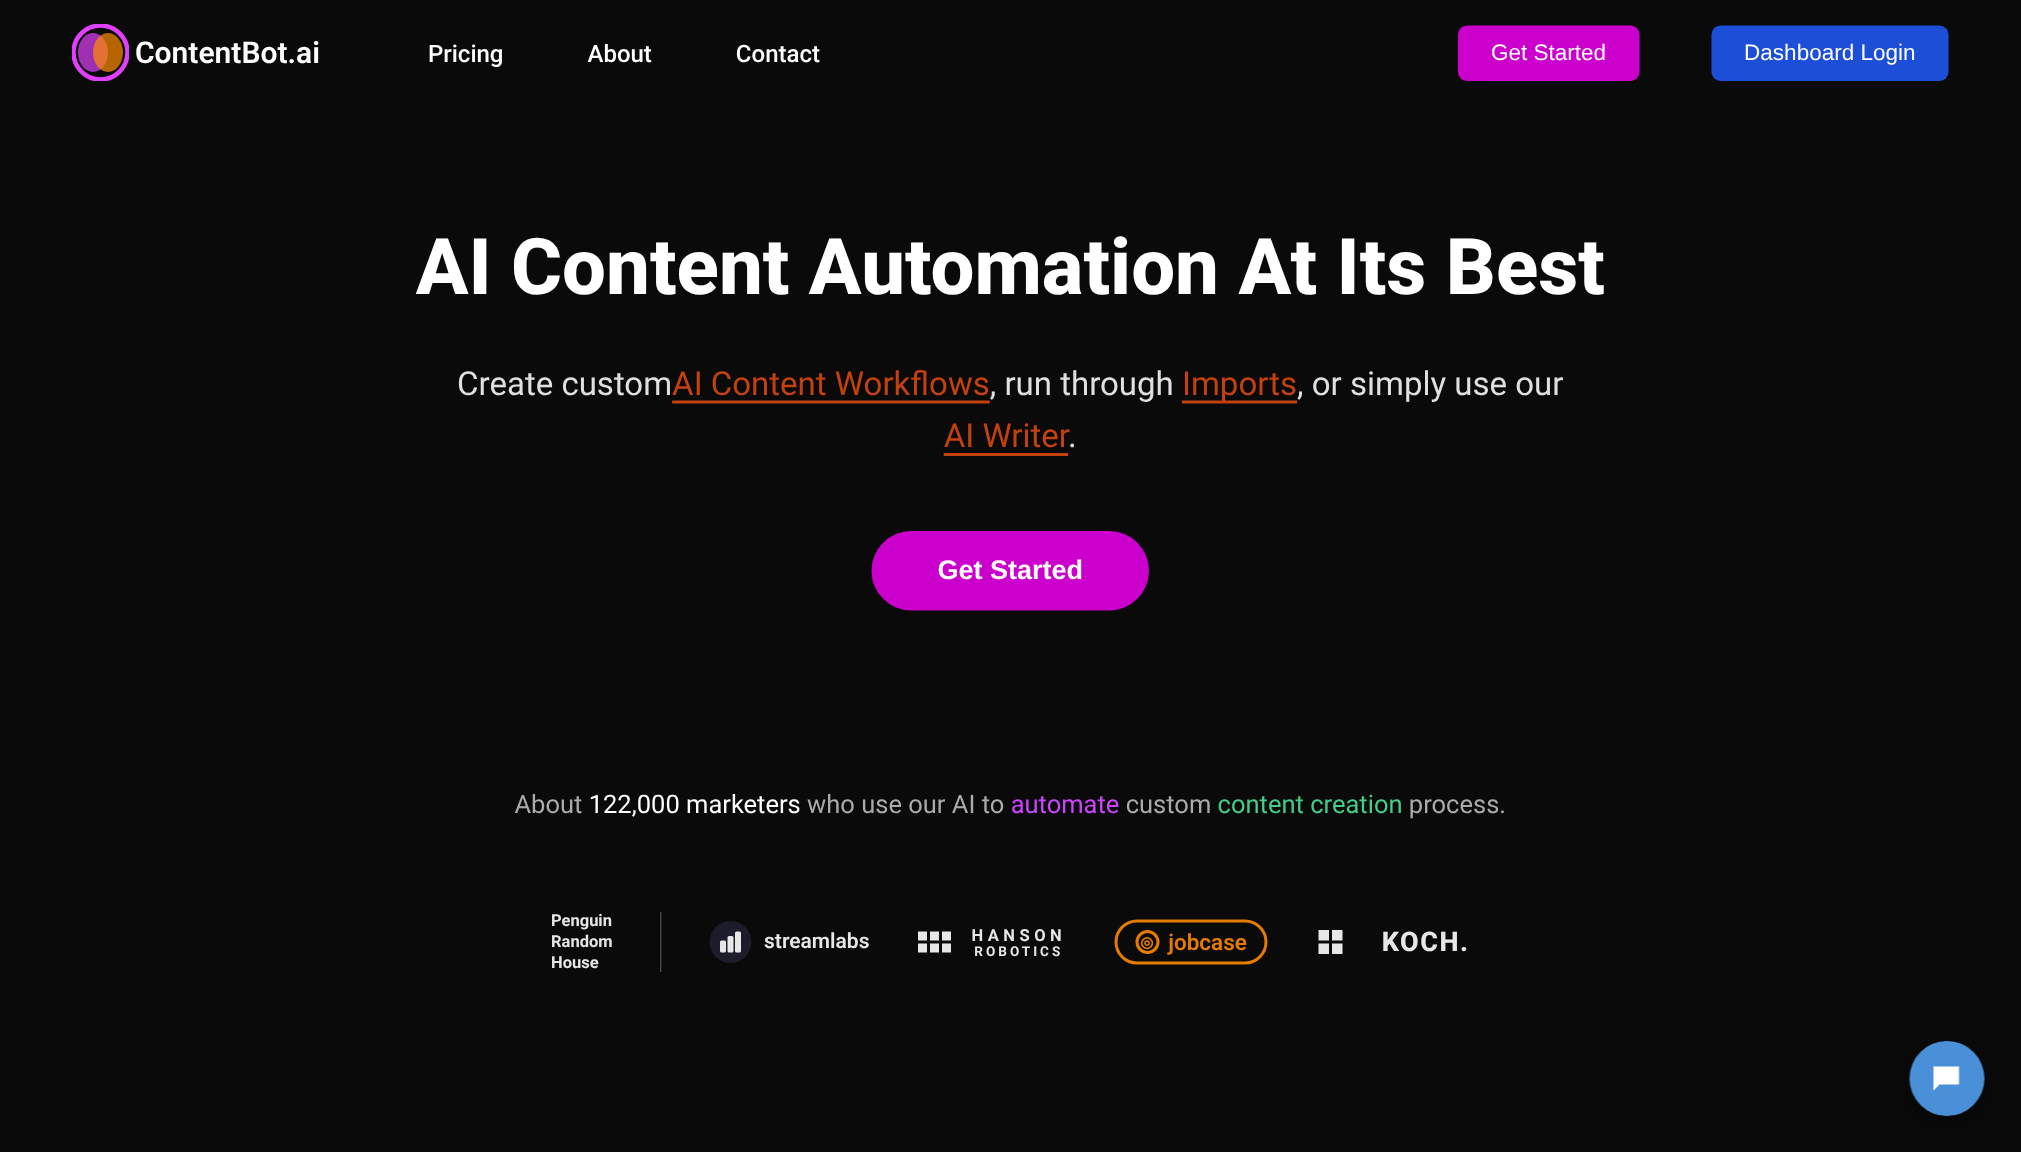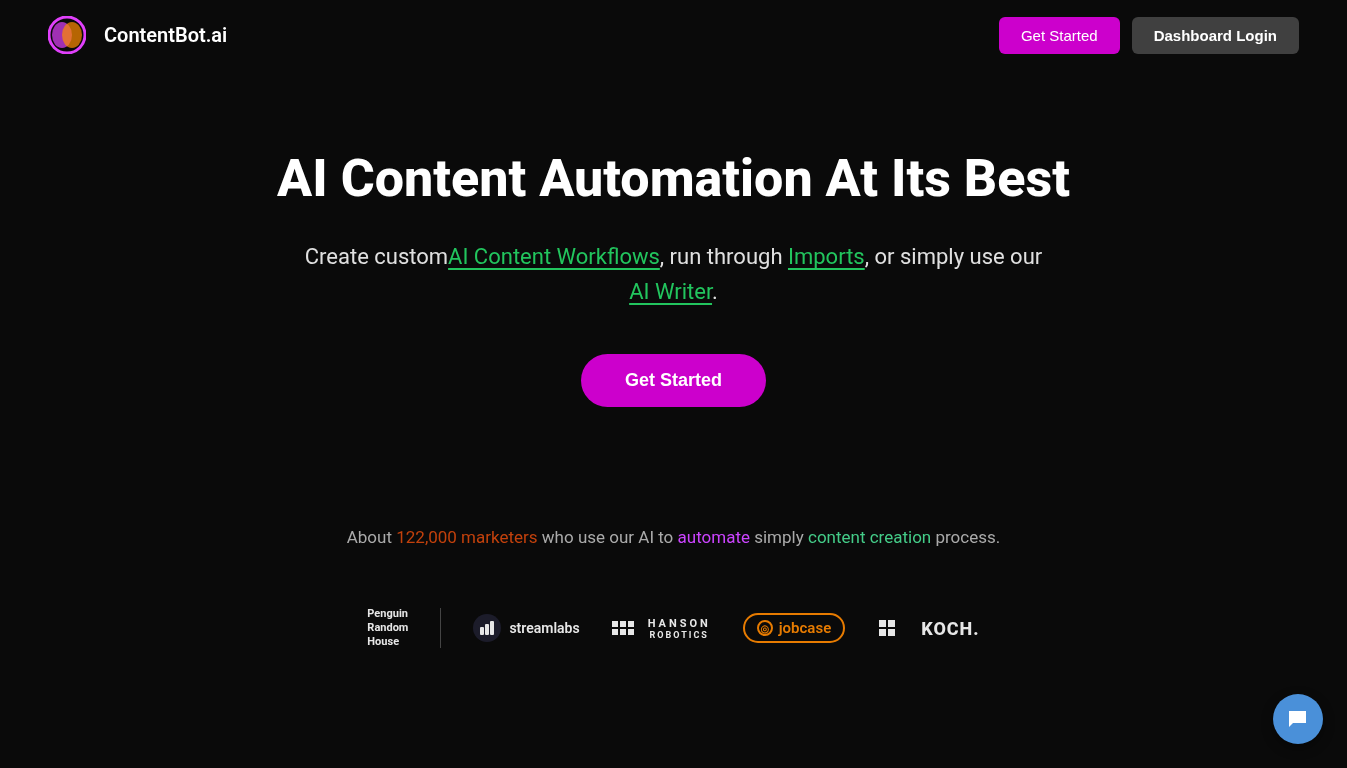--- a/index.html
+++ b/index.html
@@ -21,21 +21,21 @@
       z-index: 10;
     }
     .nav-left {
       display: flex;
       align-items: center;
       gap: 48px;
     }
     .logo {
       display: flex;
       align-items: center;
-      gap: 18px;
+      gap: 4px;
       text-decoration: none;
     }
     .logo-icon {
       width: 38px;
       height: 38px;
     }
     .logo-text {
       font-size: 20px;
       font-weight: 600;
       color: #ffffff;
@@ -62,28 +62,29 @@
       background: #cc00cc;
       color: #ffffff;
       border: none;
       padding: 10px 22px;
       border-radius: 6px;
       font-size: 15px;
       font-weight: 500;
       cursor: pointer;
     }
     .btn-dashboard-login {
-      background: #404040;
+      background: #1d4ed8;
       color: #ffffff;
       border: none;
       padding: 10px 22px;
       border-radius: 6px;
       font-size: 15px;
-      font-weight: 700;
-      cursor: pointer;
+      font-weight: 400;
+      cursor: pointer;
+      margin-left: 36px;
     }
 
     
     .hero {
       display: flex;
       flex-direction: column;
       align-items: center;
       justify-content: center;
       text-align: center;
       padding: 80px 20px 60px;
@@ -99,21 +100,21 @@
     .hero-subtitle {
       font-size: 22px;
       color: #e0e0e0;
       max-width: 760px;
       line-height: 1.6;
       margin-bottom: 44px;
     }
     .hero-subtitle .link-underline {
       text-decoration: underline;
       text-underline-offset: 4px;
-      color: #22c55e;
+      color: #c2410c;
     }
     .btn-get-started-hero {
       background: #cc00cc;
       color: #ffffff;
       border: none;
       padding: 16px 44px;
       border-radius: 50px;
       font-size: 18px;
       font-weight: 600;
       cursor: pointer;
@@ -121,21 +122,21 @@
 
     
     .social-proof {
       text-align: center;
       padding: 60px 20px 30px;
     }
     .social-proof-text {
       font-size: 17px;
       color: #aaaaaa;
     }
-    .social-proof-text .highlight-orange { color: #c2410c; text-align: right; }
+    .social-proof-text .highlight-orange { color: #ffffff; text-align: right; }
     .social-proof-text .highlight-purple { color: #cc44ff; }
     .social-proof-text .highlight-green { color: #44cc88; }
 
     
     .logos-section {
       display: flex;
       align-items: center;
       justify-content: center;
       gap: 32px;
       padding: 30px 20px 40px;
@@ -242,38 +243,43 @@
 <nav>
   <div class="nav-left">
     <a class="logo" href="#">
       <svg class="logo-icon" viewBox="0 0 38 38" xmlns="http://www.w3.org/2000/svg">
         <ellipse cx="19" cy="19" rx="18" ry="18" fill="none" stroke="#e040fb" stroke-width="3"></ellipse>
         <ellipse cx="14" cy="19" rx="10" ry="13" fill="#e040fb" opacity="0.7"></ellipse>
         <ellipse cx="24" cy="19" rx="10" ry="13" fill="#ff8c00" opacity="0.7"></ellipse>
       </svg>
       <span class="logo-text">ContentBot.ai</span>
     </a>
+    <div class="nav-links">
+      <a class="nav-link" href="#">Pricing</a>
+      <a class="nav-link" href="#">About</a>
+      <a class="nav-link" href="#">Contact</a>
+    </div>
   </div>
   <div class="nav-right">
     <button class="btn-get-started-nav">Get Started</button>
     <button class="btn-dashboard-login">Dashboard Login</button>
   </div>
 </nav>
 
 <section class="hero">
   <h1 class="hero-title">AI Content Automation At Its Best</h1>
   <p class="hero-subtitle">
     <span>Create custom</span><span class="link-underline">AI Content Workflows</span><span>, run through </span><span class="link-underline">Imports</span><span>, or simply use our </span><span class="link-underline">AI Writer</span><span>.</span>
   </p>
   <button class="btn-get-started-hero">Get Started</button>
 </section>
 
 <div class="social-proof">
   <p class="social-proof-text">
-    <span>About </span><span class="highlight-orange">122,000 marketers</span><span> who use our AI to </span><span class="highlight-purple">automate</span><span> simply </span><span class="highlight-green">content creation</span><span> process.</span>
+    <span>About </span><span class="highlight-orange">122,000 marketers</span><span> who use our AI to </span><span class="highlight-purple">automate</span><span> custom </span><span class="highlight-green">content creation</span><span> process.</span>
   </p>
 </div>
 
 <div class="logos-section">
 
   <div class="logo-item">
     <div class="penguin-logo">
       <span>Penguin</span>
       <span>Random</span>
       <span>House</span>

